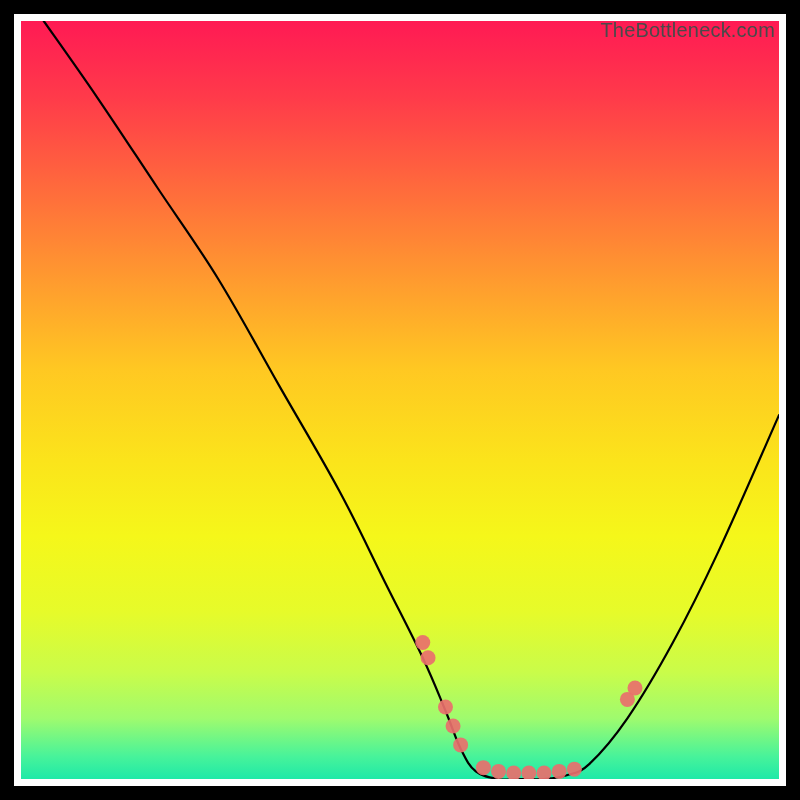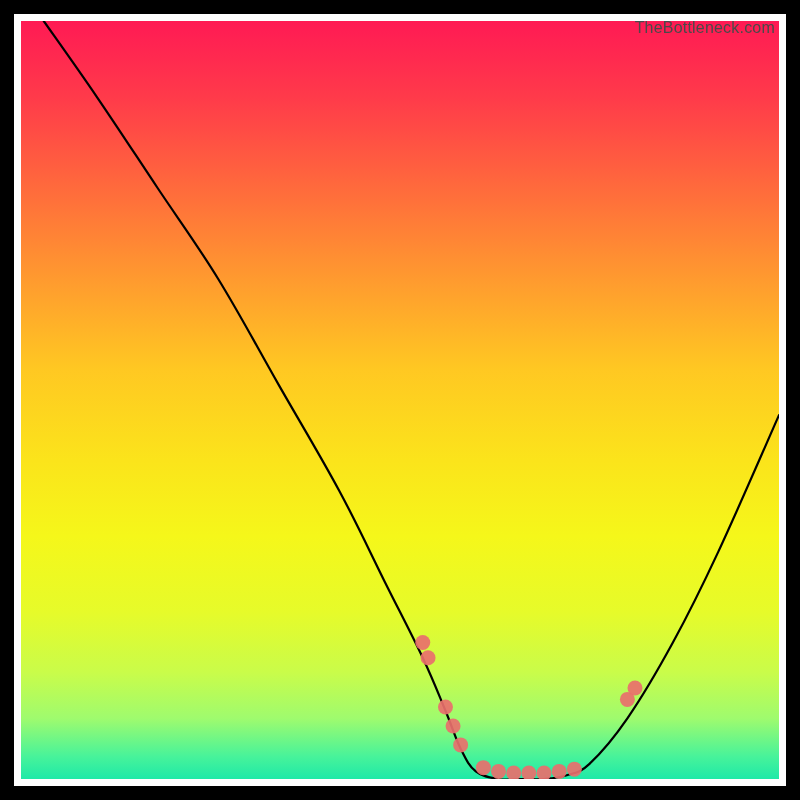--- a/index.html
+++ b/index.html
@@ -39,21 +39,21 @@
       #9ffb6e 92%,
       #48f39a 97%,
       #1ee9a8 100%
     );
   }
   .watermark {
     position: absolute;
     top: -2px;
     right: 4px;
     color: #4a4a4a;
-    font-size: 16px;
+    font-size: 20px;
     letter-spacing: 0.2px;
     user-select: none;
     white-space: nowrap;
     text-align: center;
   }
   svg.curve {
     position: absolute;
     left: 0;
     top: 0;
   }

